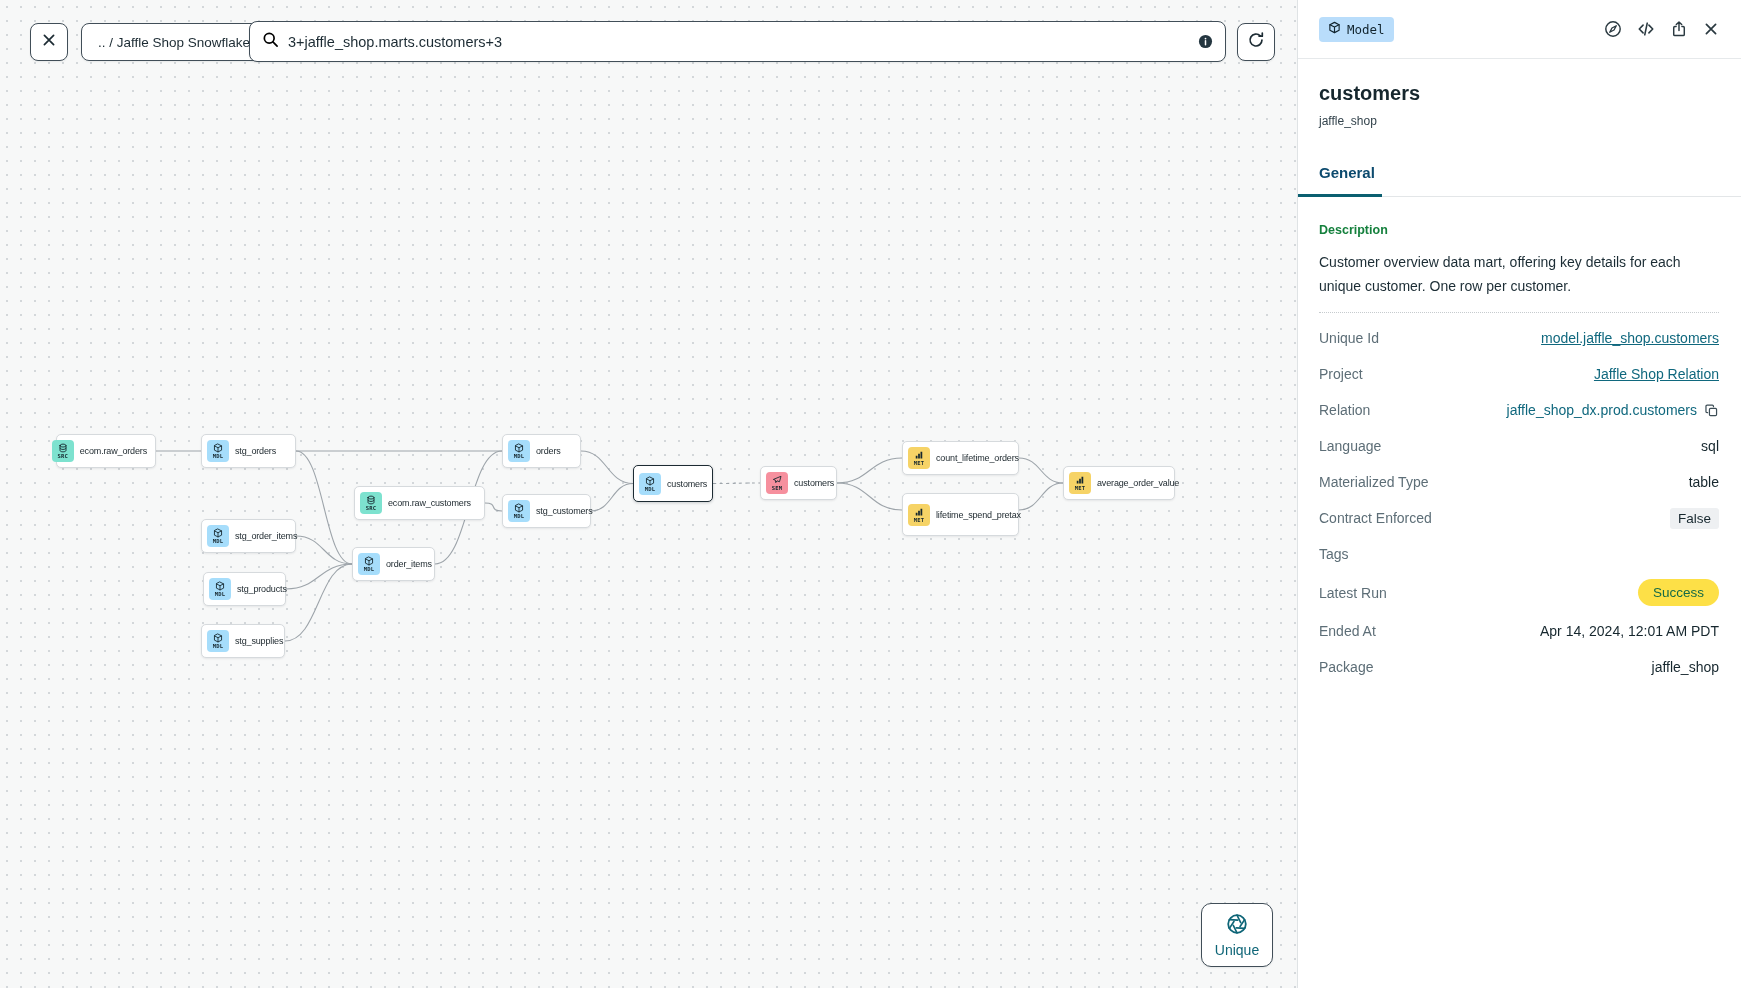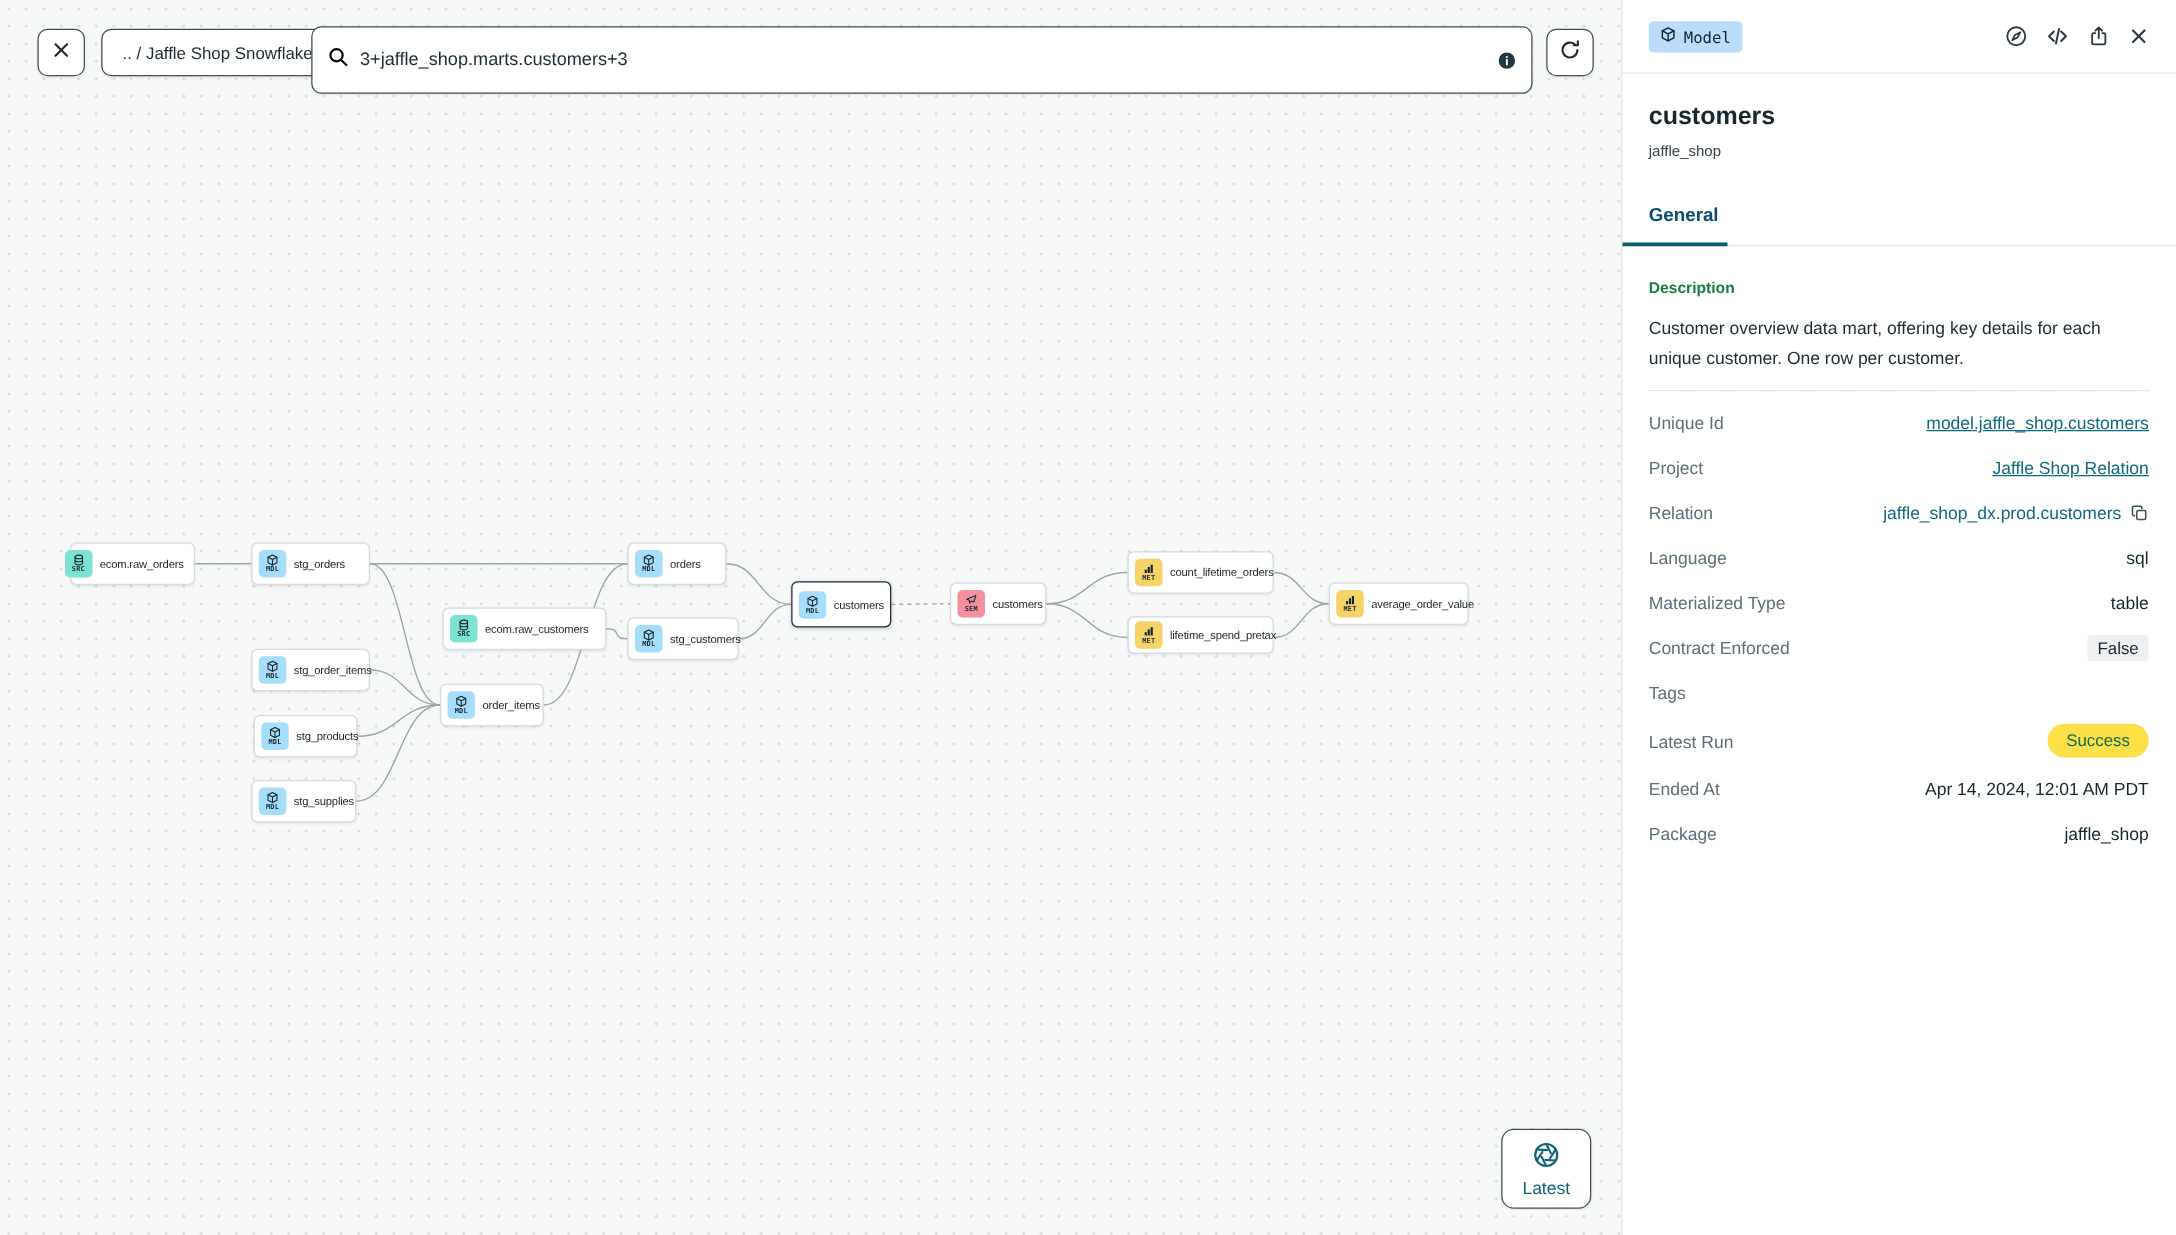--- a/index.html
+++ b/index.html
@@ -14,21 +14,21 @@
     background-size:14px 14px;
   }
   .ctl {
     position:absolute; background:#fff; border:1px solid #414e58; border-radius:8px;
     display:flex; align-items:center; justify-content:center;
     box-shadow:0 1px 2px rgba(15,25,35,.07); color:#1c2b33; cursor:pointer;
   }
   #btn-close-lineage { left:30px; top:23px; width:38px; height:38px; }
   #breadcrumb { left:81px; top:23px; height:38px; padding:0 16px; font-size:13.5px; }
   #searchbar {
-    position:absolute; left:249px; top:21px; width:977px; height:54px;
+    position:absolute; left:249px; top:21px; width:977px; height:41px;
     background:#fff; border:1px solid #414e58; border-radius:8px;
     display:flex; align-items:center; padding:0 12px; box-shadow:0 1px 2px rgba(15,25,35,.07);
   }
   #searchbar input {
     flex:1; border:none; outline:none; font-size:14.5px; color:#1c2b33; margin-left:9px;
     font-family:"Liberation Sans",sans-serif; background:transparent;
   }
   #info-dot { color:#243640; display:flex; }
   #btn-refresh { left:1237px; top:23px; width:38px; height:38px; }
 
@@ -245,21 +245,21 @@
         </div>
         <div class="node met" style="left: 902px; top: 441px; width: 117px; height: 34px;">
           <span class="chip">
             <svg width="10" height="10" viewBox="0 0 16 16">
               <path d="M2.8 9.2h2.8v4.2H2.8zM6.6 5.8h2.8v7.6H6.6zM10.4 2.8h2.8v10.6h-2.8z" fill="currentColor"></path>
             </svg>
             <i>MET</i>
           </span>
           <span class="nlabel">count_lifetime_orders</span>
         </div>
-        <div class="node met" style="left: 902px; top: 493px; width: 117px; height: 30px;">
+        <div class="node met" style="left: 902px; top: 493px; width: 117px; height: 43px;">
           <span class="chip">
             <svg width="10" height="10" viewBox="0 0 16 16">
               <path d="M2.8 9.2h2.8v4.2H2.8zM6.6 5.8h2.8v7.6H6.6zM10.4 2.8h2.8v10.6h-2.8z" fill="currentColor"></path>
             </svg>
             <i>MET</i>
           </span>
           <span class="nlabel">lifetime_spend_pretax</span>
         </div>
         <div class="node met" style="left: 1063px; top: 466px; width: 112px; height: 34px;">
           <span class="chip">
@@ -304,21 +304,21 @@
     <div id="lenses">
       <span class="js-icon"><svg width="22" height="22" viewBox="0 0 16 16">
             <circle cx="8" cy="8" r="6.4" fill="none" stroke="currentColor" stroke-linecap="round" stroke-linejoin="round" stroke-width="1.3"></circle>
             <path d="M8 1.6 10.7 7" fill="none" stroke="currentColor" stroke-linecap="round" stroke-linejoin="round" stroke-width="1.2" transform="rotate(0 8 8)"></path>
             <path d="M8 1.6 10.7 7" fill="none" stroke="currentColor" stroke-linecap="round" stroke-linejoin="round" stroke-width="1.2" transform="rotate(60 8 8)"></path>
             <path d="M8 1.6 10.7 7" fill="none" stroke="currentColor" stroke-linecap="round" stroke-linejoin="round" stroke-width="1.2" transform="rotate(120 8 8)"></path>
             <path d="M8 1.6 10.7 7" fill="none" stroke="currentColor" stroke-linecap="round" stroke-linejoin="round" stroke-width="1.2" transform="rotate(180 8 8)"></path>
             <path d="M8 1.6 10.7 7" fill="none" stroke="currentColor" stroke-linecap="round" stroke-linejoin="round" stroke-width="1.2" transform="rotate(240 8 8)"></path>
             <path d="M8 1.6 10.7 7" fill="none" stroke="currentColor" stroke-linecap="round" stroke-linejoin="round" stroke-width="1.2" transform="rotate(300 8 8)"></path>
           </svg></span>
-      <span>Latest</span>
+      <span>Unique</span>
     </div>
   </div>
 
   <div id="panel">
     <div id="panel-header">
       <div id="model-badge">
         <span class="js-icon"><svg width="13" height="13" viewBox="0 0 16 16">
               <path d="M8 1.7 13.7 4.6v6.8L8 14.3 2.3 11.4V4.6Z" fill="none" stroke="currentColor" stroke-linecap="round" stroke-linejoin="round" stroke-width="1.4"></path>
               <path d="M2.3 4.6 8 7.5l5.7-2.9M8 7.5v6.8" fill="none" stroke="currentColor" stroke-linecap="round" stroke-linejoin="round" stroke-width="1.4"></path>
             </svg></span>

